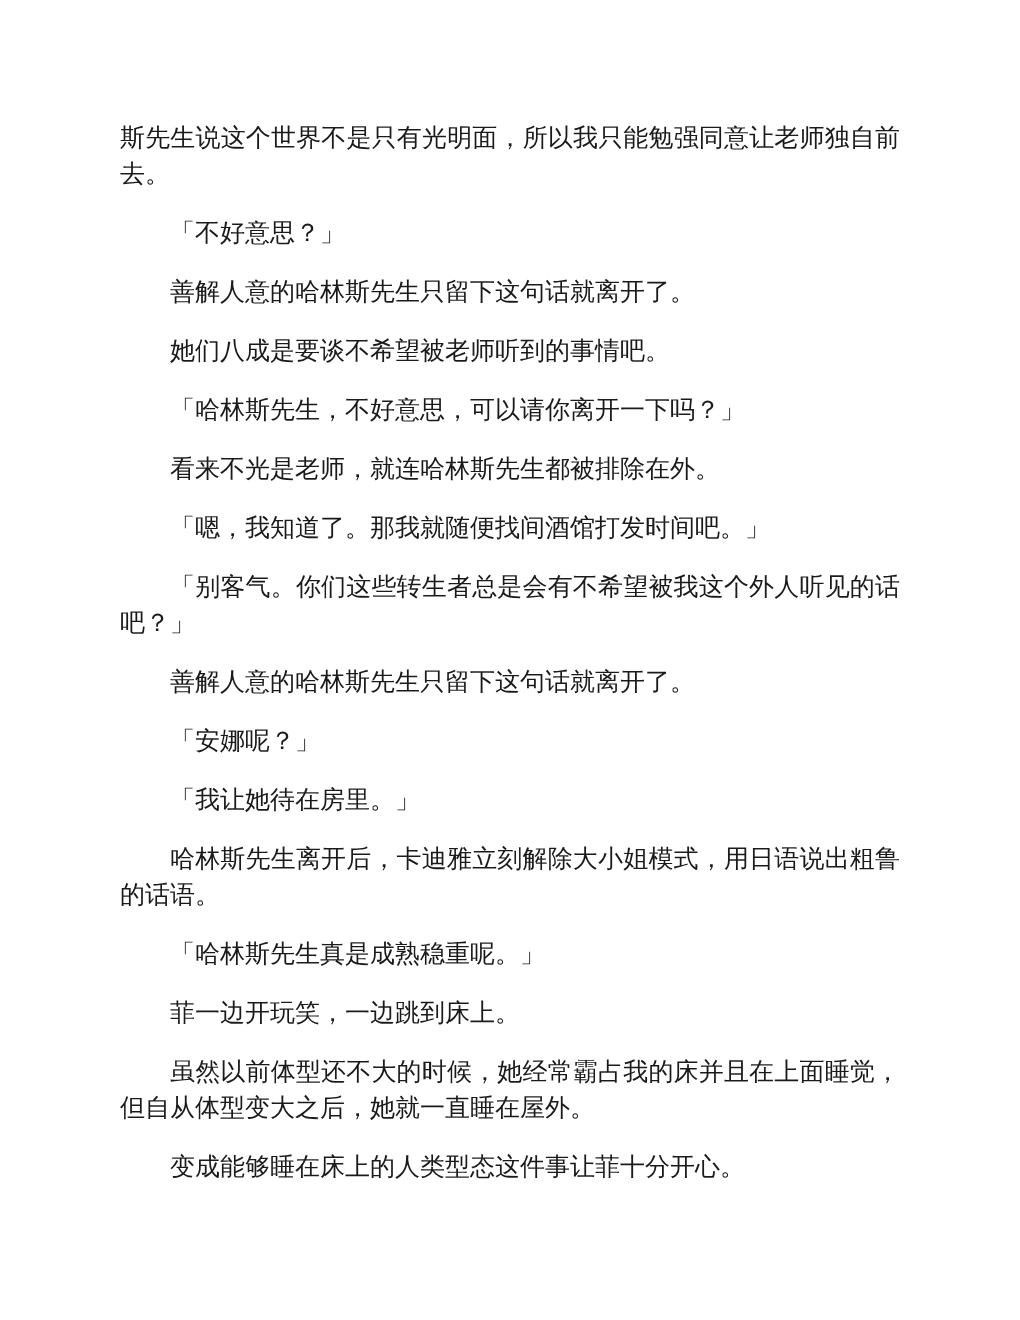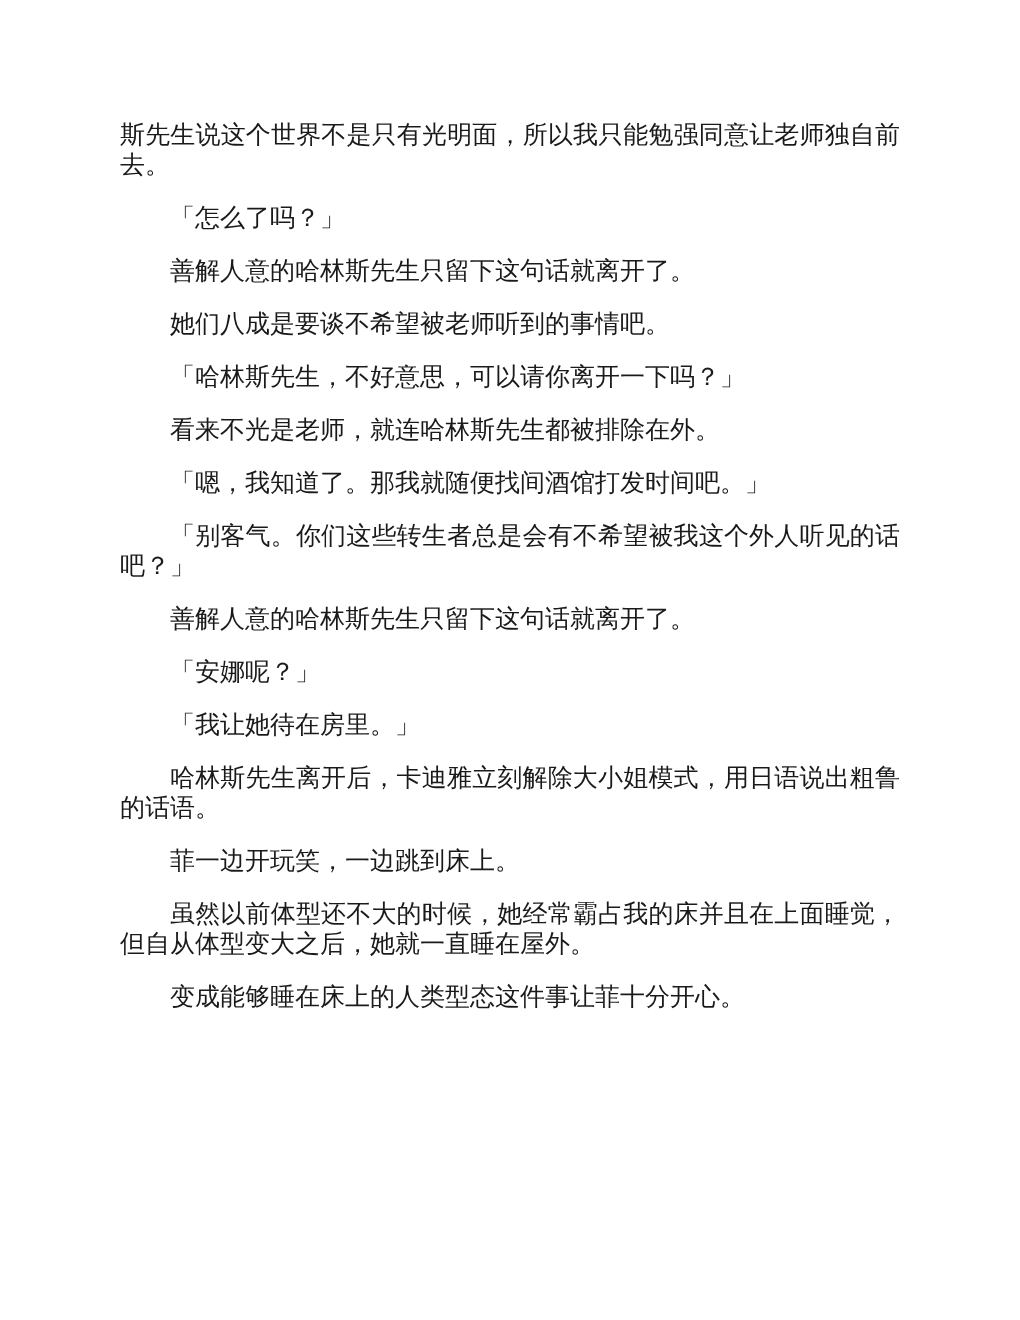--- a/index.html
+++ b/index.html
@@ -14,47 +14,48 @@
     background: var(--page-bg, #ffffff);
     overflow: hidden;
     box-sizing: border-box;
   }
   .text-content {
     box-sizing: border-box;
     padding: 120px 120px 0 120px;
     width: 1020px;
     font-family: "DejaVu Serif", "Liberation Serif", serif;
     font-size: 25px;
-    line-height: 30px;
+    line-height: 36px;
     color: var(--text-color, #1a1a1a);
   }
   .para {
     margin: 0 0 23px 0;
     text-align: justify;
     word-break: normal;
     overflow-wrap: break-word;
   }
   .para.indent {
     text-indent: 2em;
   }
 </style>
 </head>
 <body>
 
 <div class="page">
   <div class="text-content">
       <p class="para">斯先生说这个世界不是只有光明面，所以我只能勉强同意让老师独自前去。</p>
-      <p class="para indent">「怎么了吗？」</p>
+      <p class="para indent">「不好意思？」</p>
       <p class="para indent">善解人意的哈林斯先生只留下这句话就离开了。</p>
       <p class="para indent">她们八成是要谈不希望被老师听到的事情吧。</p>
       <p class="para indent">「哈林斯先生，不好意思，可以请你离开一下吗？」</p>
       <p class="para indent">看来不光是老师，就连哈林斯先生都被排除在外。</p>
       <p class="para indent">「嗯，我知道了。那我就随便找间酒馆打发时间吧。」</p>
       <p class="para indent">「别客气。你们这些转生者总是会有不希望被我这个外人听见的话吧？」</p>
       <p class="para indent">善解人意的哈林斯先生只留下这句话就离开了。</p>
       <p class="para indent">「安娜呢？」</p>
       <p class="para indent">「我让她待在房里。」</p>
       <p class="para indent">哈林斯先生离开后，卡迪雅立刻解除大小姐模式，用日语说出粗鲁的话语。</p>
+      <p class="para indent">「哈林斯先生真是成熟稳重呢。」</p>
       <p class="para indent">菲一边开玩笑，一边跳到床上。</p>
       <p class="para indent">虽然以前体型还不大的时候，她经常霸占我的床并且在上面睡觉，但自从体型变大之后，她就一直睡在屋外。</p>
       <p class="para indent">变成能够睡在床上的人类型态这件事让菲十分开心。</p>
     </div>
 </div>
 
 </body></html>

